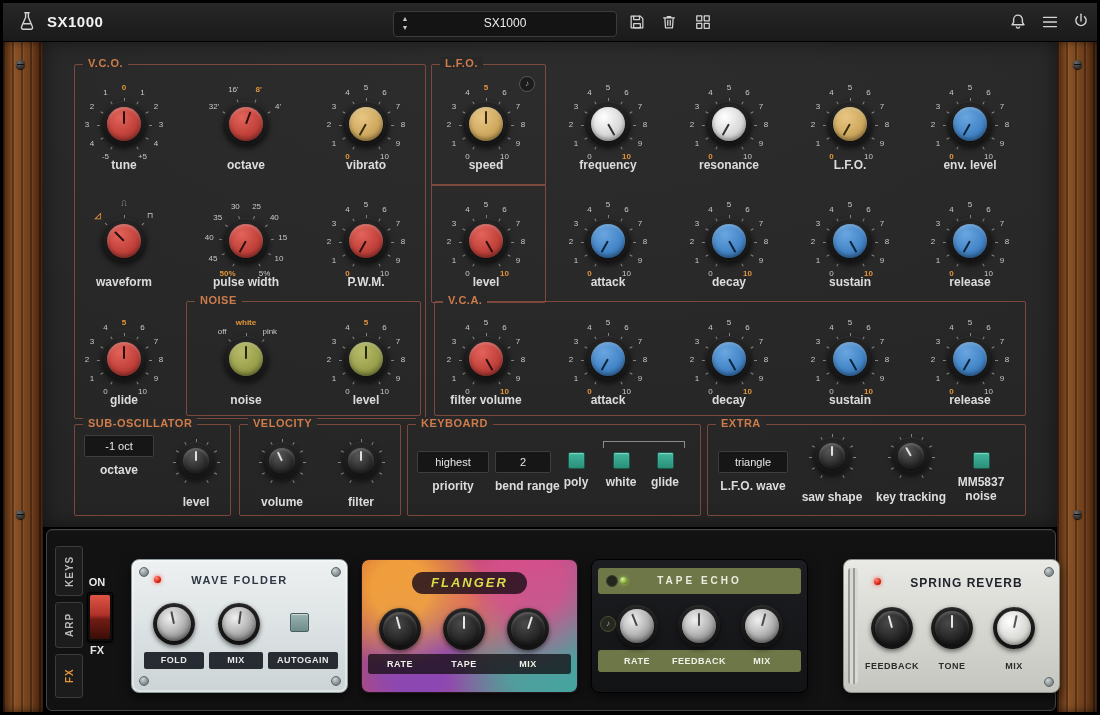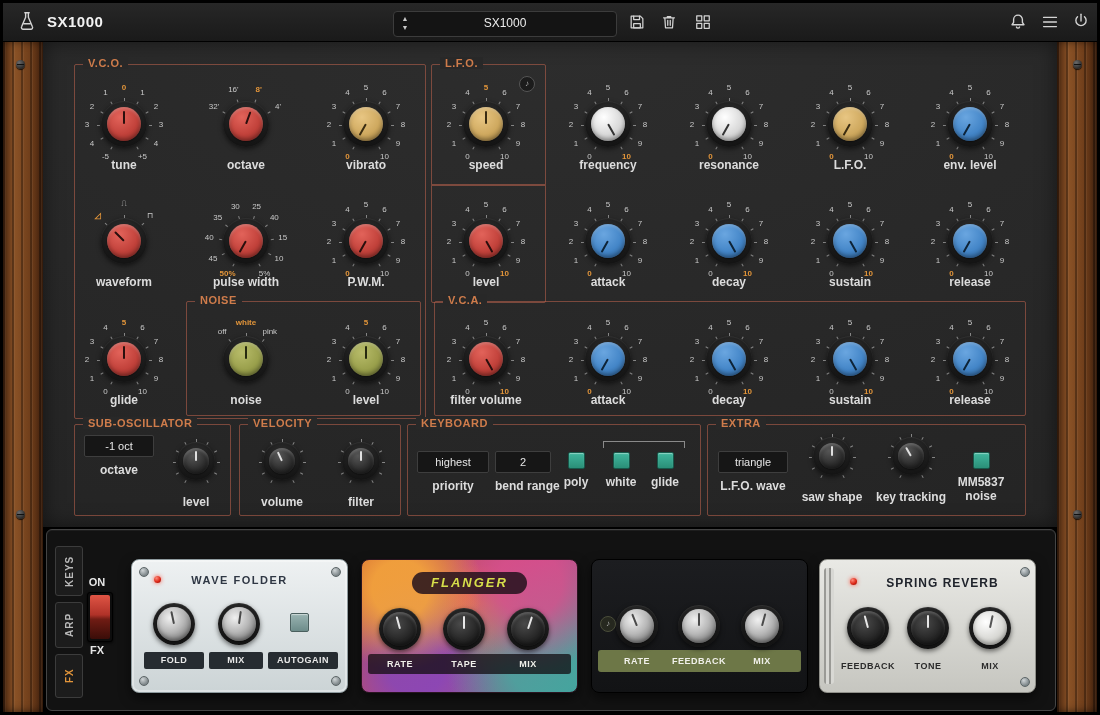--- a/index.html
+++ b/index.html
@@ -1076,20 +1076,25 @@
           </div>
         </div>
       </div>
     <div class="p2strip"></div>
     <div class="pl-light" style="left:8px;top:99px">RATE</div>
     <div class="pl-light" style="left:72px;top:99px">TAPE</div>
     <div class="pl-light" style="left:136px;top:99px">MIX</div>
   </div>
 
   <div class="pedal pedal-3" style="left:544px;top:29px">
+    <div class="p3strip" style="top:8px;height:26px">
+      <div class="darkdot" style="left:8px;top:7px"></div>
+      <div class="led" style="left:22px;top:9px;background:radial-gradient(circle at 35% 30%,#d8f0a0,#86b03a 60%,#3c5212);box-shadow:0 0 4px rgba(180,220,90,.8)"></div>
+      <div class="ptitle-3">TAPE ECHO</div>
+    </div>
     <div class="sync-btn" style="left:8px;top:56px;background:#26281f;border-color:#4a4d3a">♪</div>
     <div class="knob" style="left: 15px; top: 36px; width: 60px; height: 60px;">
         <div class="ring" style="height: 42px; width: 42px; top: 9px; left: 9px;">
           <div class="cap" style="height: 34px; width: 34px; top: 4px; left: 4px; background: radial-gradient(circle at 38% 32%, rgb(240, 240, 240), rgb(184, 184, 184) 45%, rgb(126, 126, 126) 78%, rgb(99, 99, 99));">
             <i class="ptr" style="height: 13px; background: rgb(74, 74, 74); transform: rotate(-22deg);"></i>
           </div>
         </div>
       </div>
     <div class="knob" style="left: 77px; top: 36px; width: 60px; height: 60px;">
         <div class="ring" style="height: 42px; width: 42px; top: 9px; left: 9px;">
@@ -1104,21 +1109,21 @@
             <i class="ptr" style="height: 13px; background: rgb(74, 74, 74); transform: rotate(15deg);"></i>
           </div>
         </div>
       </div>
     <div class="p3strip" style="top:90px;height:22px"></div>
     <div class="pl-light" style="left:15px;top:96px">RATE</div>
     <div class="pl-light" style="left:77px;top:96px">FEEDBACK</div>
     <div class="pl-light" style="left:140px;top:96px">MIX</div>
   </div>
 
-  <div class="pedal pedal-4" style="left:772px;top:29px">
+  <div class="pedal pedal-4" style="left:796px;top:29px">
     <div class="ridges"></div>
     <div class="pscrew" style="left:200px;top:7px"></div>
     <div class="pscrew" style="left:200px;top:117px"></div>
     <div class="led" style="left:30px;top:18px"></div>
     <div class="ptitle-4">SPRING REVERB</div>
     <div class="knob" style="left: 18px; top: 38px; width: 60px; height: 60px;">
         <div class="ring" style="height: 42px; width: 42px; top: 9px; left: 9px;">
           <div class="cap" style="height: 34px; width: 34px; top: 4px; left: 4px; background: radial-gradient(circle at 40% 35%, rgb(74, 74, 74), rgb(28, 28, 28) 70%);">
             <i class="ptr" style="height: 13px; background: rgb(232, 232, 232); transform: rotate(-15deg);"></i>
           </div>

